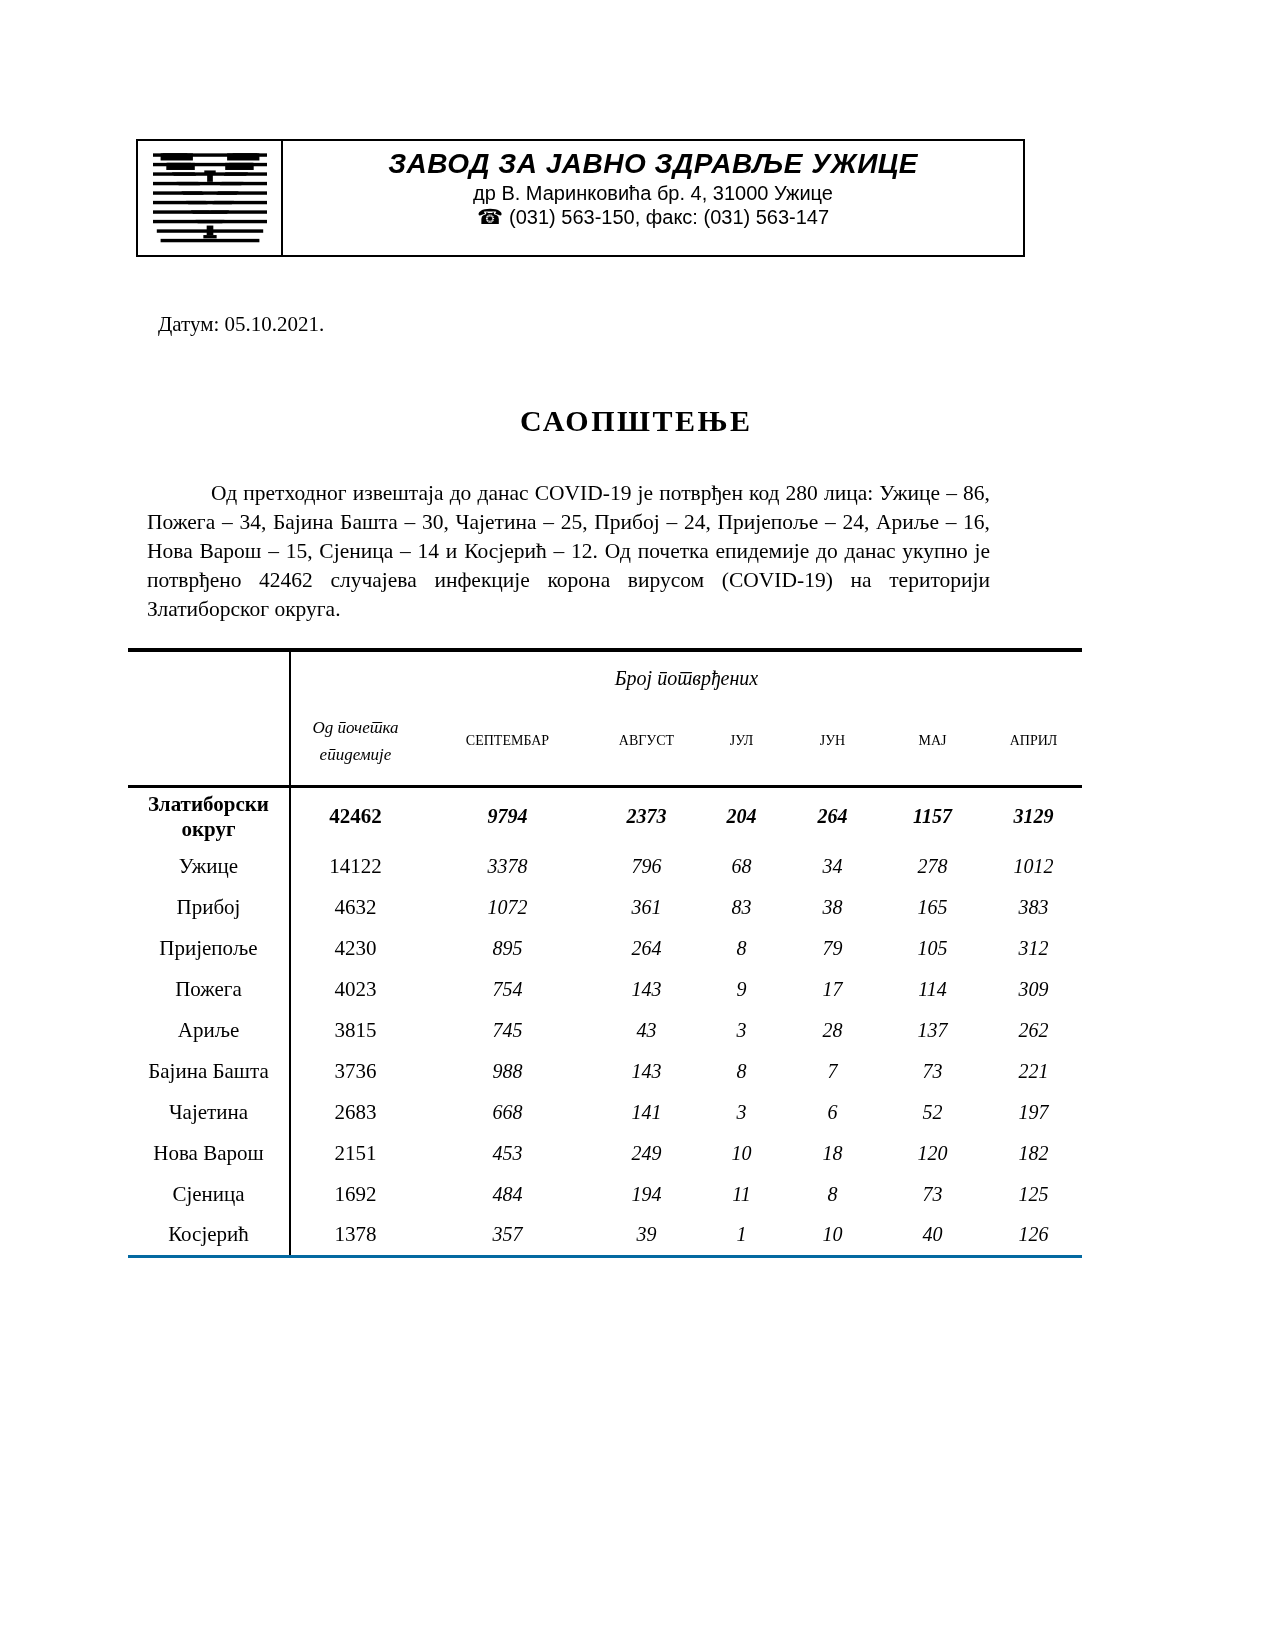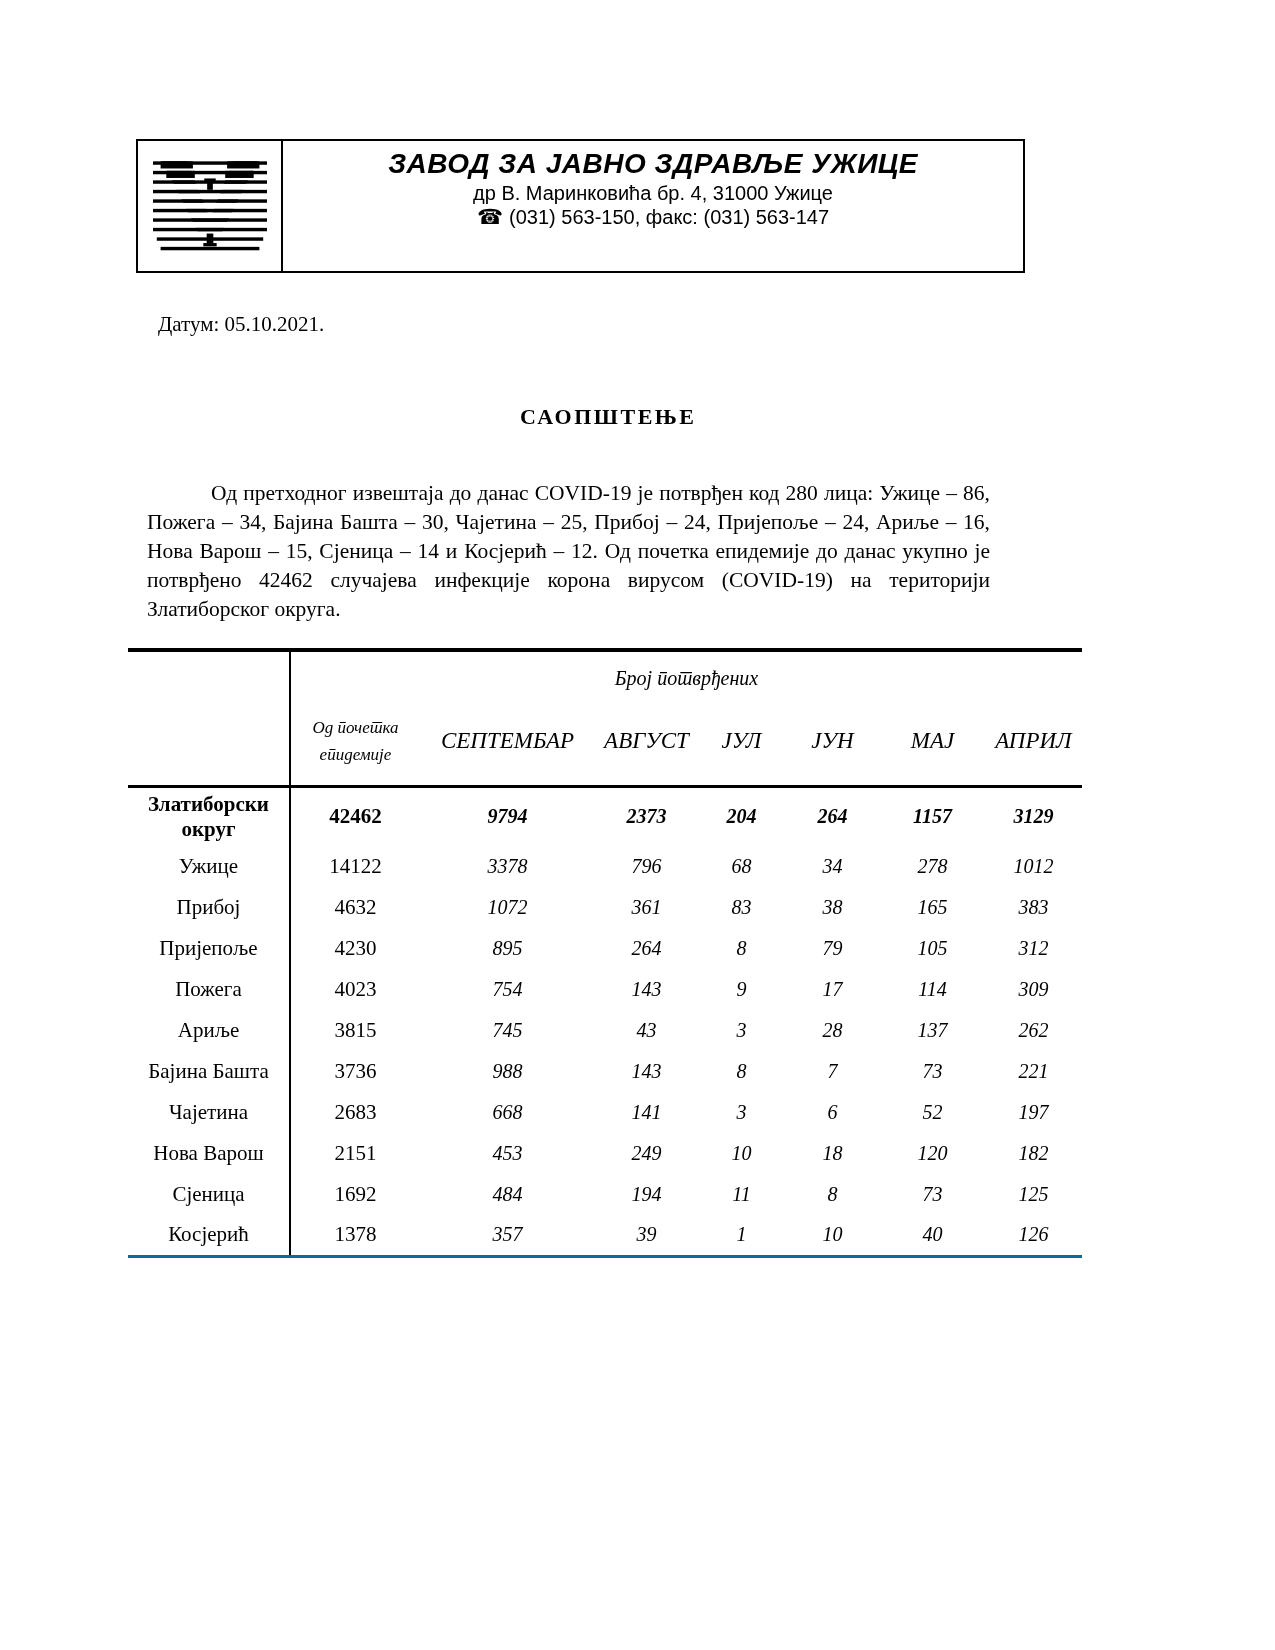--- a/index.html
+++ b/index.html
@@ -9,21 +9,21 @@
     width:1275px; height:1650px;
     background:#ffffff;
     color:#000;
     font-family:"Liberation Serif", serif;
     overflow:hidden;
   }
 
   
   .header-box {
     position:absolute; left:136px; top:139px;
-    width:889px; height:134px;
+    width:889px; height:118px;
     border:2px solid #000;
     display:flex;
   }
   .logo-cell {
     width:145px; flex:0 0 145px;
     border-right:2px solid #000;
     display:flex; align-items:center; justify-content:center;
   }
   .header-text {
     flex:1; text-align:center;
@@ -39,21 +39,21 @@
   .org-phone .phone-glyph { font-size:21px; margin-right:6px; }
   .org-email   { font-size:19px; line-height:23px; }
 
   
   .date-line {
     position:absolute; left:158px; top:312px;
     font-size:21px;
   }
   .doc-title {
     position:absolute; left:520px; top:404px;
-    font-size:22px; font-weight:bold; letter-spacing:2.5px;
+    font-size:30px; font-weight:bold; letter-spacing:2.5px;
   }
   .body-par {
     position:absolute; left:147px; top:479px; width:843px;
     font-size:21.5px; line-height:29px;
     text-align:justify; text-indent:64px;
   }
 
   
   table.covid {
     position:absolute; left:128px; top:648px;
@@ -79,21 +79,21 @@
     border-right:2px solid #000;
     border-bottom:3px solid #000;
   }
   th.group-h {
     height:48px; padding-top:6px;
     font-size:20px; font-weight:bold; font-style:italic;
   }
   tr.subhead th { height:88px; border-bottom:3px solid #000; }
   th.fch { font-size:17px; font-weight:bold; font-style:italic; }
   .fch-inner { display:inline-block; max-width:100px; line-height:27px; }
-  th.month-h { font-size:23px; font-weight:bold; font-style:italic; }
+  th.month-h { font-size:14px; font-weight:bold; }
 
   tbody tr    { height:41px;margin-top:48px; }
   tbody tr.first-row { height:60px; }
   td.name {
     border-right:2px solid #000;
     font-size:21px; line-height:25px; padding:0 4px;
   }
   td.total { font-size:21px; }
   td.mval  { font-size:20px; font-style:italic; }
   tr.emphasis td.name,

